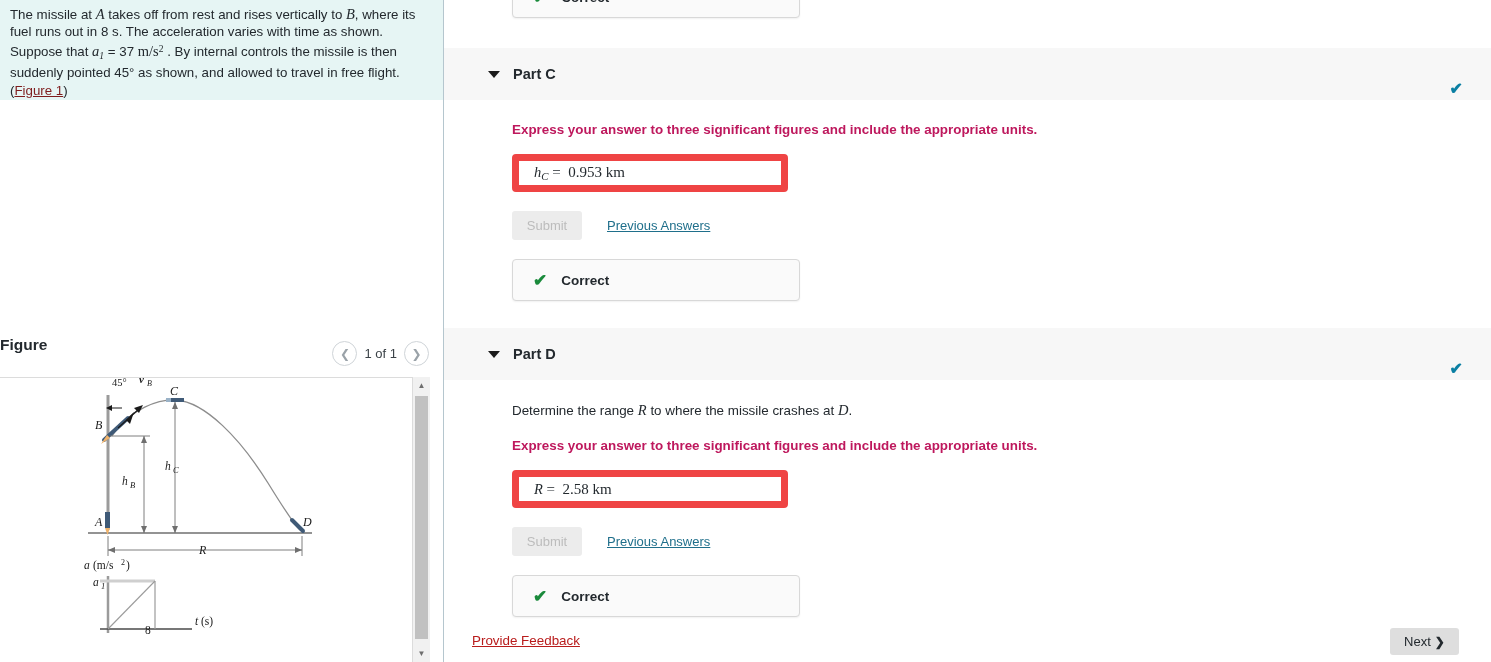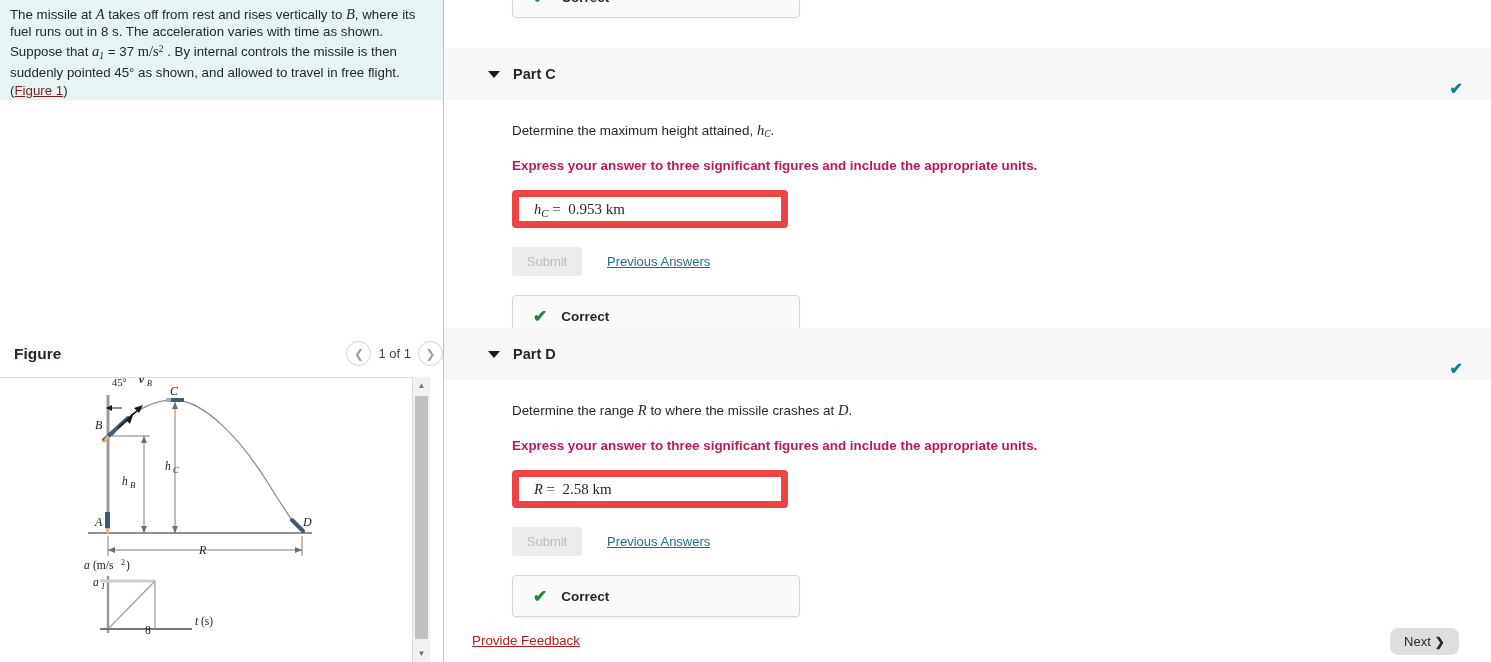--- a/index.html
+++ b/index.html
@@ -32,22 +32,22 @@
     color: #23292e;
   }
   .mvar { font-family: "Liberation Serif", serif; font-style: italic; font-size: 14.5px; }
   .munit { font-family: "Liberation Serif", serif; font-style: normal; font-size: 14.5px; }
   .sub { font-size: 0.72em; vertical-align: -0.25em; font-style: italic; }
   .sup { font-size: 0.72em; vertical-align: 0.45em; }
   a.figlink { color: #7f1d1d; text-decoration: underline; cursor: pointer; }
 
   
   #figure-header {
-    position: absolute; left: 14px; top: 336px; width: 443px; height: 35px;
-    display: flex; align-items: center; gap: 28px;
+    position: absolute; left: 0; top: 336px; width: 443px; height: 35px;
+    display: flex;  gap: 28px;
   }
   #figure-title {
     font-size: 15.5px; font-weight: bold; color: #23292e;
     margin-left: 0px;
   }
   #figure-nav { margin-left: auto; display: flex; align-items: center; gap: 7px; padding-right: 14px; }
   .nav-circle {
     width: 23px; height: 23px; border-radius: 50%;
     border: 1px solid #cfd4d8; background: #fff;
     display: flex; align-items: center; justify-content: center;
@@ -149,21 +149,21 @@
   .correct-wrap { margin-top: 19px; }
 
   
   #footer-feedback {
     position: absolute; left: 28px; bottom: 14px;
     font-size: 13.4px; color: #b91c1c; text-decoration: underline; cursor: pointer;
   }
   #next-btn {
     position: absolute; right: 32px; bottom: 7px;
     width: 69px; height: 27px;
-    background: #dedede; border: none; border-radius: 8px;
+    background: #dedede; border: none; border-radius: 3px;
     color: #23292e; font-size: 13px; font-family: "Liberation Sans", sans-serif;
     display: flex; align-items: center; justify-content: center; gap: 4px;
     cursor: pointer;
     margin-top: 12px;
   }
   #next-btn .chev { font-size: 12px; font-weight: bold; }
 
   text.figlbl { font-family: "Liberation Serif", serif; font-style: italic; fill: #1a1a1a; }
   text.figlbl-up { font-family: "Liberation Serif", serif; font-style: normal; fill: #1a1a1a; }
 </style>
@@ -283,21 +283,20 @@
       <span class="correct-label">Correct</span>
     </div>
 
     <div class="part-block" style="top:48px;">
       <div class="part-header">
         <div class="part-caret"></div>
         <div class="part-title">Part C</div>
         <div class="part-header-check">✔</div>
       </div>
       <div class="part-body">
-        <p class="q-text"><span>Determine the maximum height attained, </span><span class="mvar">h</span><span class="mvar sub">C</span><span>.</span></p>
         <p class="q-instr">Express your answer to three significant figures and include the appropriate units.</p>
         <div class="answer-field">
           <span class="answer-text">
             <span class="mvar">h</span><span class="mvar sub">C</span>&nbsp;<span>=</span>&nbsp;&nbsp;<span>0.953</span>&nbsp;<span>km</span>
           </span>
         </div>
         <div class="btn-row">
           <button class="submit-btn">Submit</button>
           <a class="prev-link">Previous Answers</a>
         </div>

